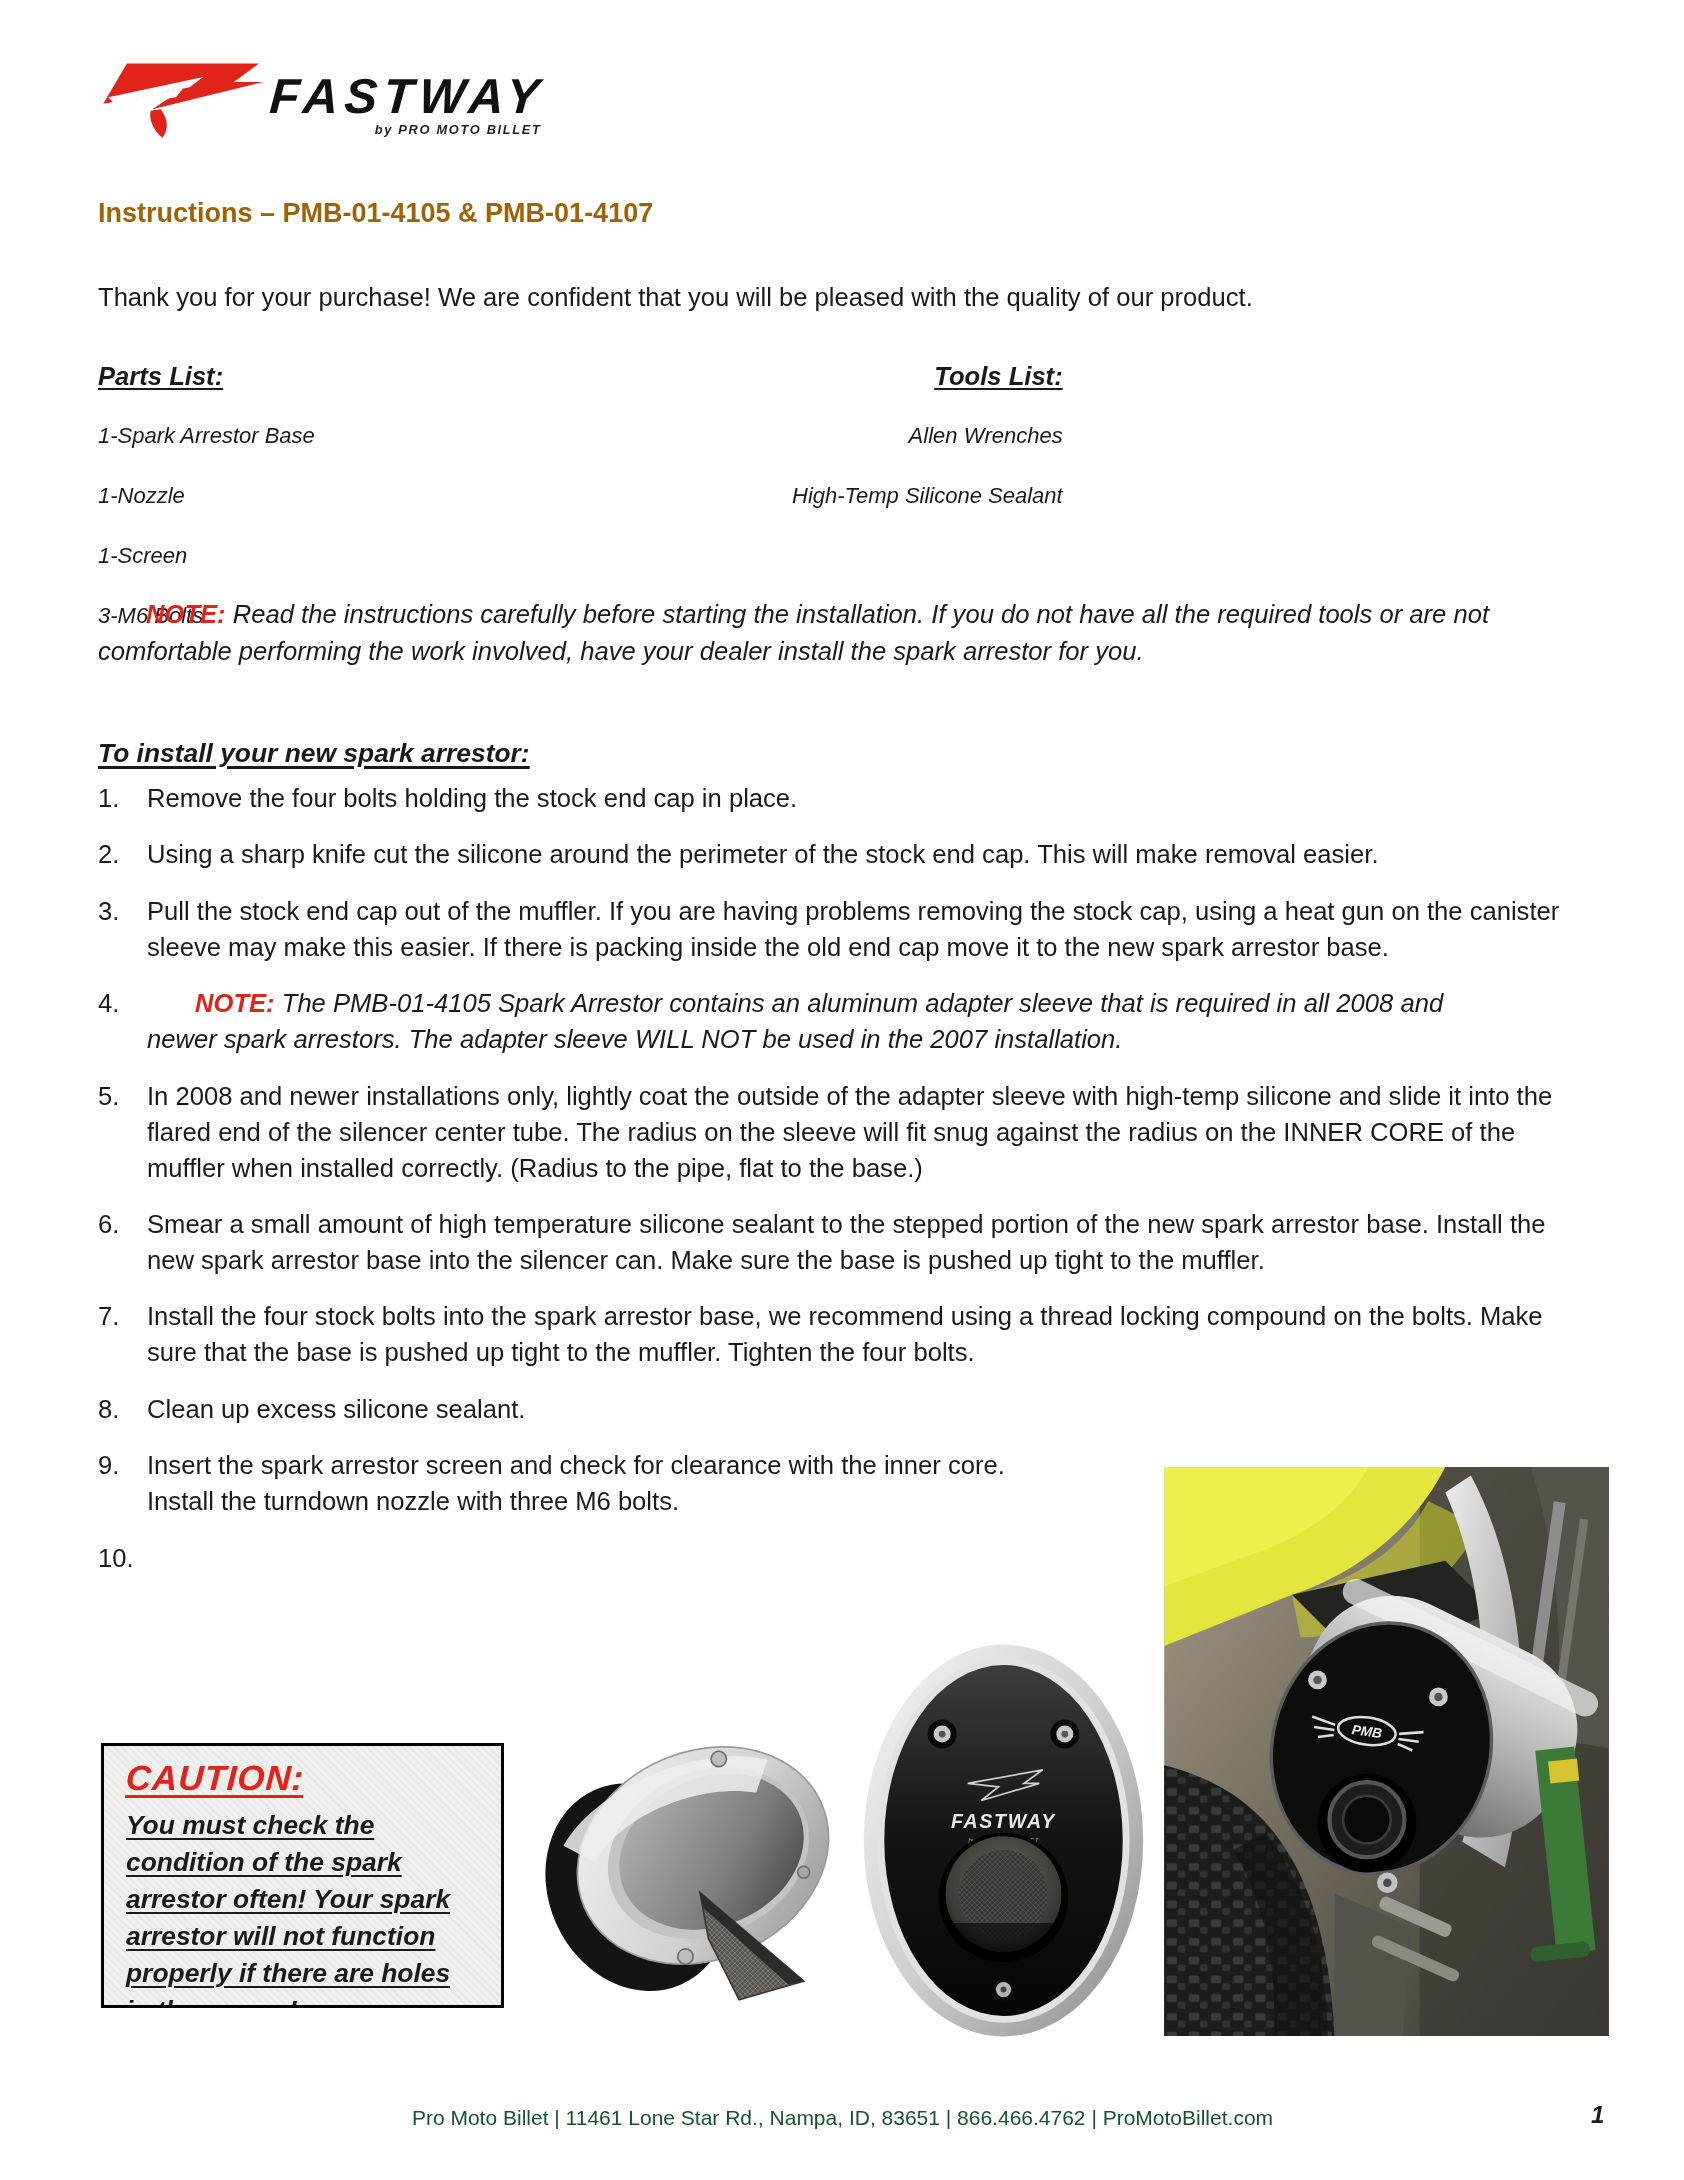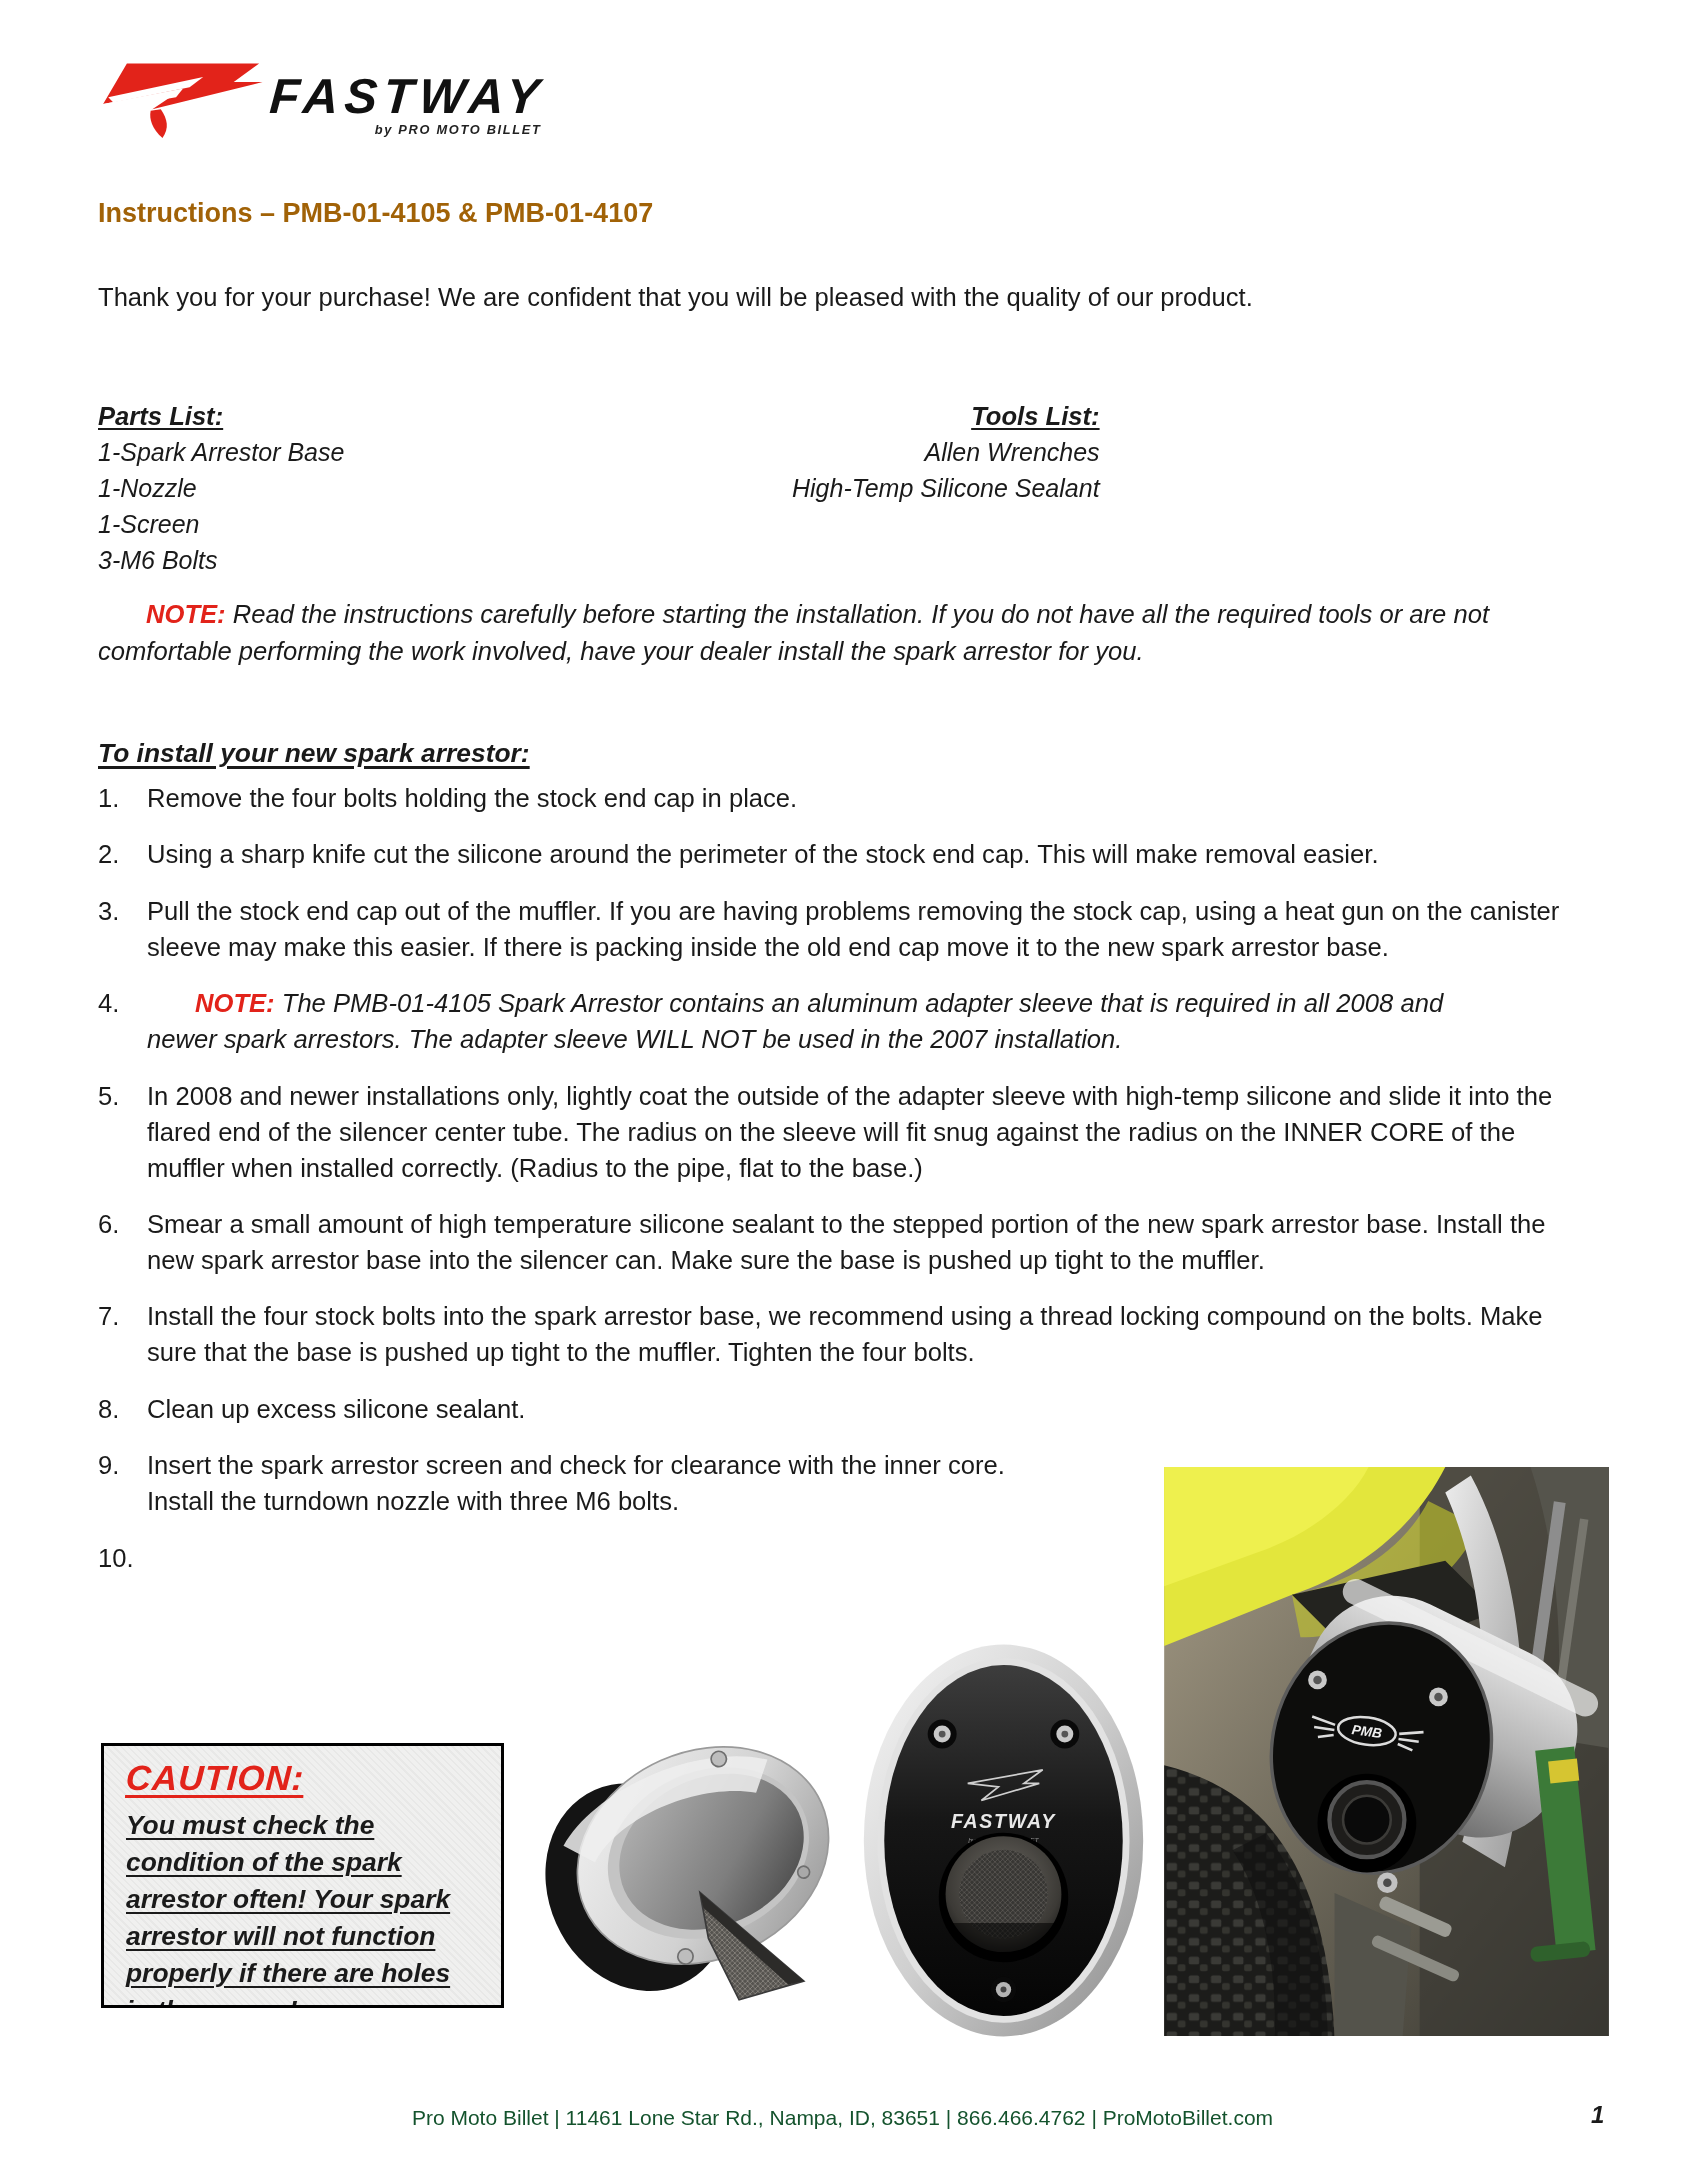--- a/index.html
+++ b/index.html
@@ -21,23 +21,23 @@
   }
   
   .title{position:absolute; left:98px; top:198px; font-size:27px; font-weight:bold; color:#a16207; margin:0;}
   .intro{position:absolute; left:98px; top:283px; font-size:25.6px; margin:0;}
   .cols{position:absolute; top:358px; left:0; width:100%;}
   .col{position:absolute; top:0;}
   .col-parts{left:98px;}
   .col-tools{left:792px;text-align:right;}
   .list-heading{
     font-size:25.6px; font-weight:bold; font-style:italic; line-height:36px;
-    text-decoration:underline; text-decoration-thickness:2.1px; text-underline-offset:3.4px;margin-top:40px;
-  }
-  .list-item{font-size:25px; font-style:italic; line-height:36px;}
+    text-decoration:underline; text-decoration-thickness:2.1px; text-underline-offset:3.4px;
+  }
+  .list-item{font-size:22px; font-style:italic; line-height:36px;margin-top:24px;}
   .note-par{position:absolute; left:98px; top:596px; width:1486px; font-size:25.6px; font-style:italic; line-height:37px; margin:0;}
   .red{color:#e2231a;}
   .bold{font-weight:bold;margin-left:48px;}
   .install-heading{
     position:absolute; left:98px; top:738px; margin:0;
     font-size:26.4px; font-weight:bold; font-style:italic;
     text-decoration:underline; text-decoration-thickness:2.6px; text-underline-offset:4.3px;
   }
   
   .steps{position:absolute; left:98px; top:780px; width:1497px;}

